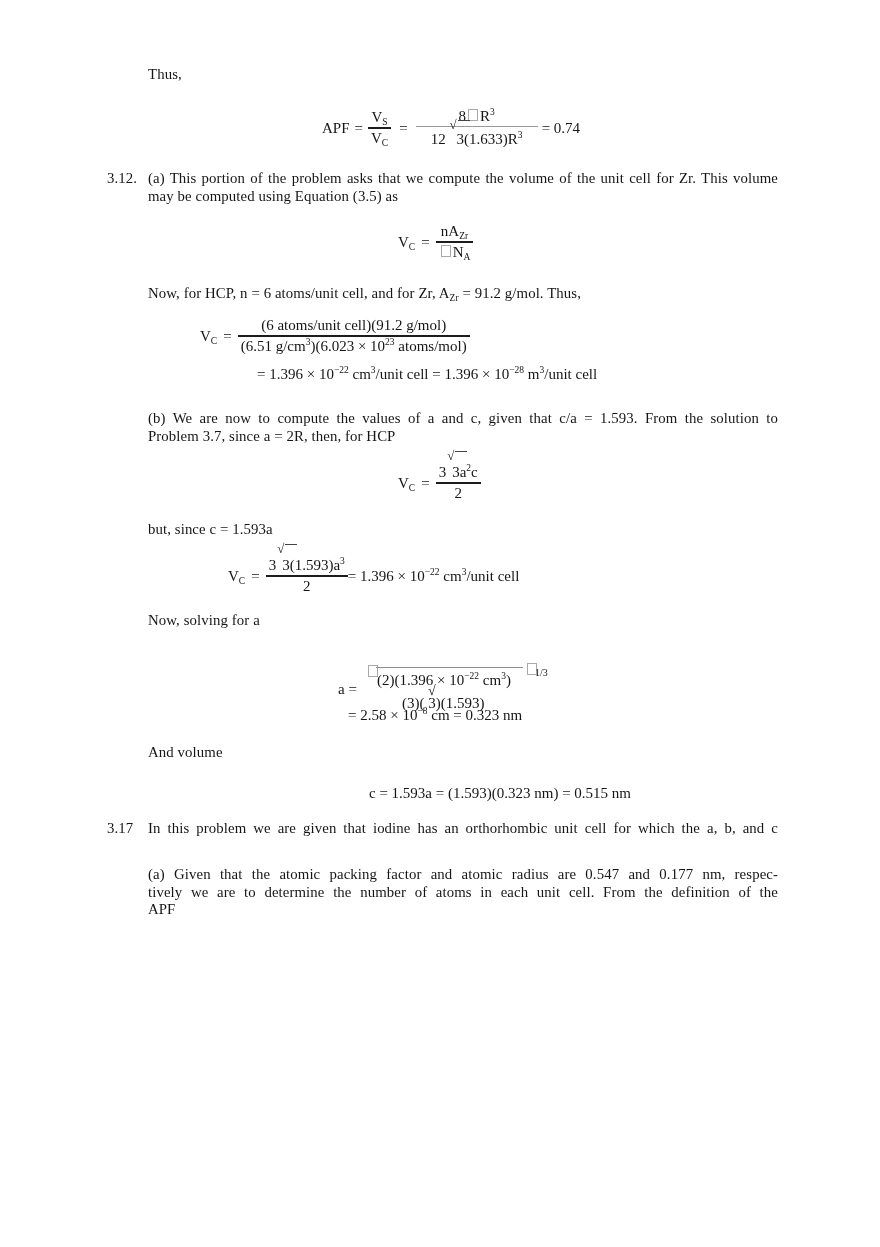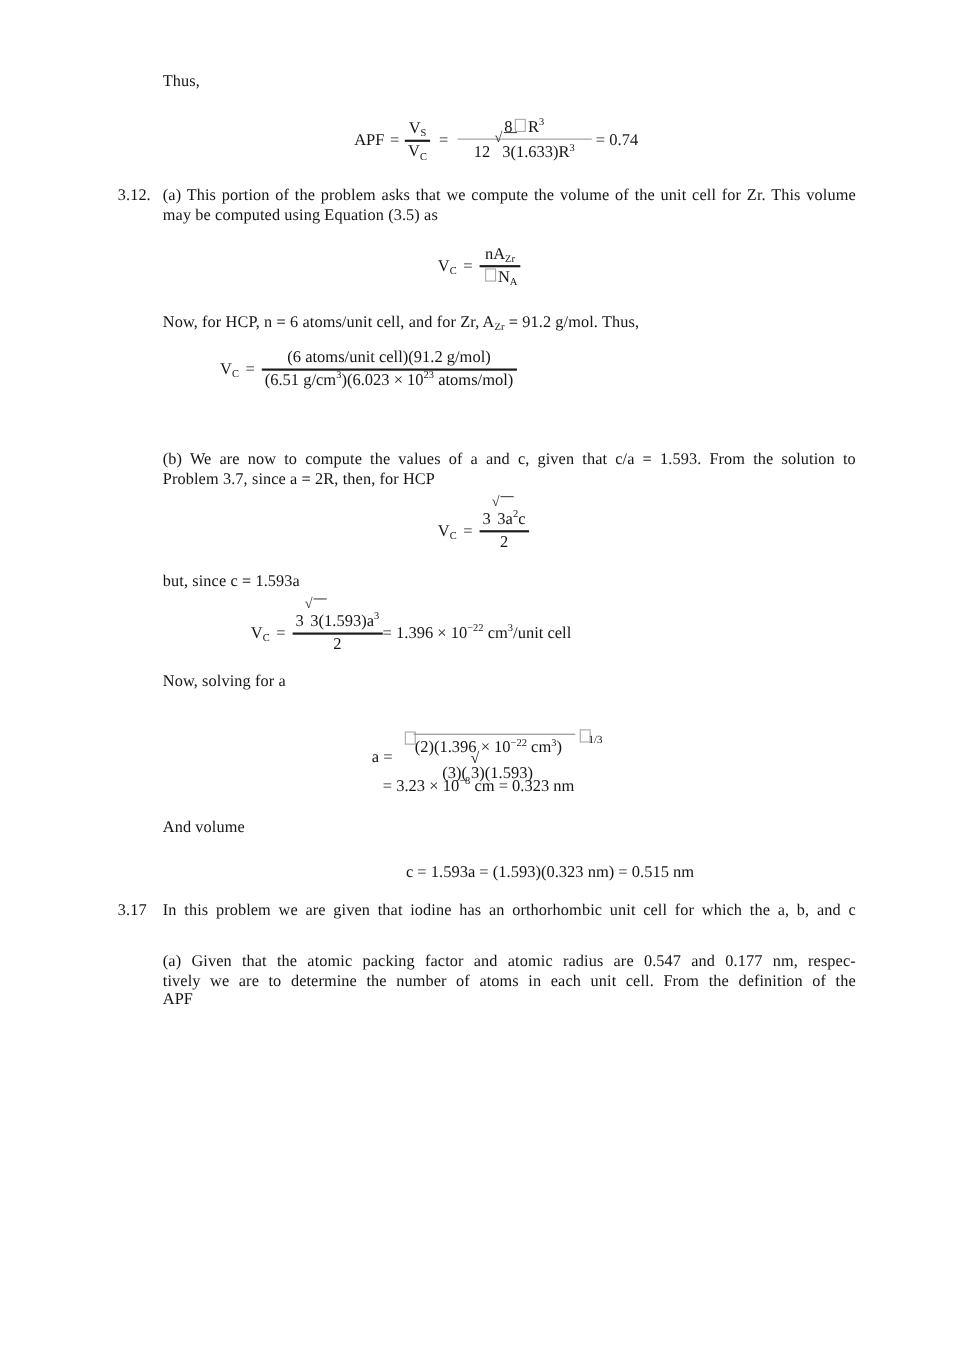--- a/index.html
+++ b/index.html
@@ -78,20 +78,21 @@
 
   <div class="abs eqrow eq" style="left:200px; top:313px; height:46px;">
     <span><span>V</span><sub>C</sub></span>
     <span style="margin:0 6px;">=</span>
     <span class="frac">
       <span class="num">(6 atoms/unit cell)(91.2 g/mol)</span>
       <span class="bar"></span>
       <span class="den"><span>(6.51 g/cm</span><sup>3</sup><span>)(6.023 × 10</span><sup>23</sup><span> atoms/mol)</span></span>
     </span>
   </div>
+  <div class="abs eq nowrap" style="left:257px; top:366px;"><span>= 1.396 × 10</span><sup>−22</sup><span> cm</span><sup>3</sup><span>/unit cell = 1.396 × 10</span><sup>−28</sup><span> m</span><sup>3</sup><span>/unit cell</span></div>
 
   <div class="abs body-text pwidth" style="left:148px; top:410px;">
     <div class="jline">(b) We are now to compute the values of a and c, given that c/a = 1.593. From the solution to</div>
     <div>Problem 3.7, since a = 2R, then, for HCP</div>
   </div>
 
   <div class="abs eqrow eq" style="left:398px; top:462px; height:42px;">
     <span><span>V</span><sub>C</sub></span>
     <span style="margin:0 6px;">=</span>
     <span class="frac">
@@ -122,21 +123,21 @@
 
   <div class="abs eq" style="left:338px; top:663px; width:230px; height:64px;">
     <span class="abs" style="left:0; top:18px;">a =</span>
     <span class="abs tofu" style="left:28px; top:2px;"></span>
     <span class="abs" style="left:38px; top:4px; width:147px; height:1.4px; background:#8d8d8d;"></span>
     <span class="abs tofu" style="left:187px; top:0px;"></span>
     <span class="abs" style="left:197px; top:4px; font-size:10px;">1/3</span>
     <span class="abs nowrap" style="left:39px; top:9px;"><span>(2)(1.396 × 10</span><sup>−22</sup><span> cm</span><sup>3</sup><span>)</span></span>
     <span class="abs nowrap" style="left:64px; top:32px;">(3)( 3)(1.593)</span>
     <span class="abs" style="left:90px; top:20px; font-size:14px;">√</span>
-    <span class="abs nowrap" style="left:10px; top:44px;"><span>= 3.23 × 10</span><sup>−8</sup><span> cm = 0.323 nm</span></span>
+    <span class="abs nowrap" style="left:10px; top:44px;"><span>= 2.58 × 10</span><sup>−8</sup><span> cm = 0.323 nm</span></span>
   </div>
 
   <div class="abs body-text" style="left:148px; top:744px;">And volume</div>
 
   <div class="abs eq nowrap" style="left:369px; top:785px;">c = 1.593a = (1.593)(0.323 nm) = 0.515 nm</div>
 
   <div class="abs body-text" style="left:107px; top:820px;text-align:center;">3.17</div>
   <div class="abs body-text pwidth" style="left:148px; top:820px;">
     <div class="jline">In this problem we are given that iodine has an orthorhombic unit cell for which the a, b, and c</div>
   </div>

